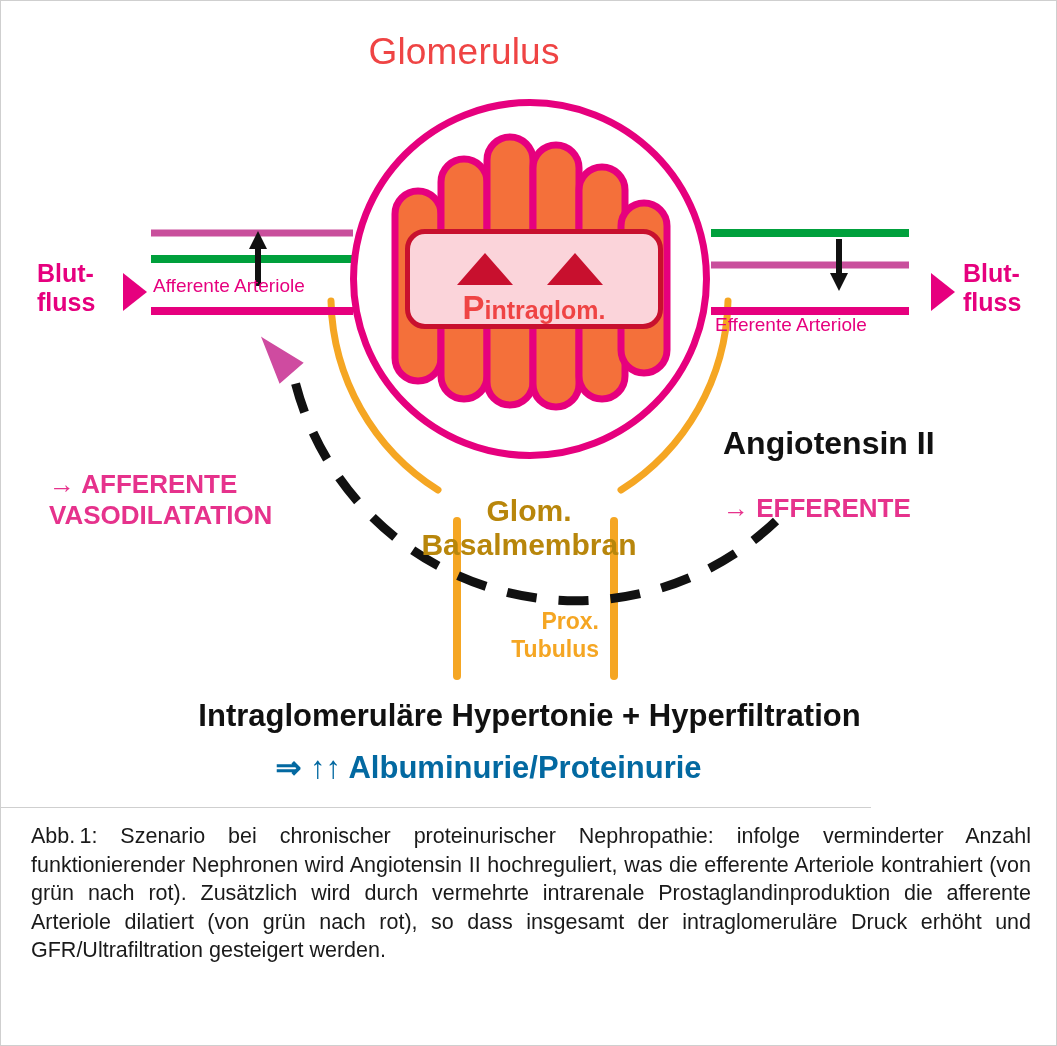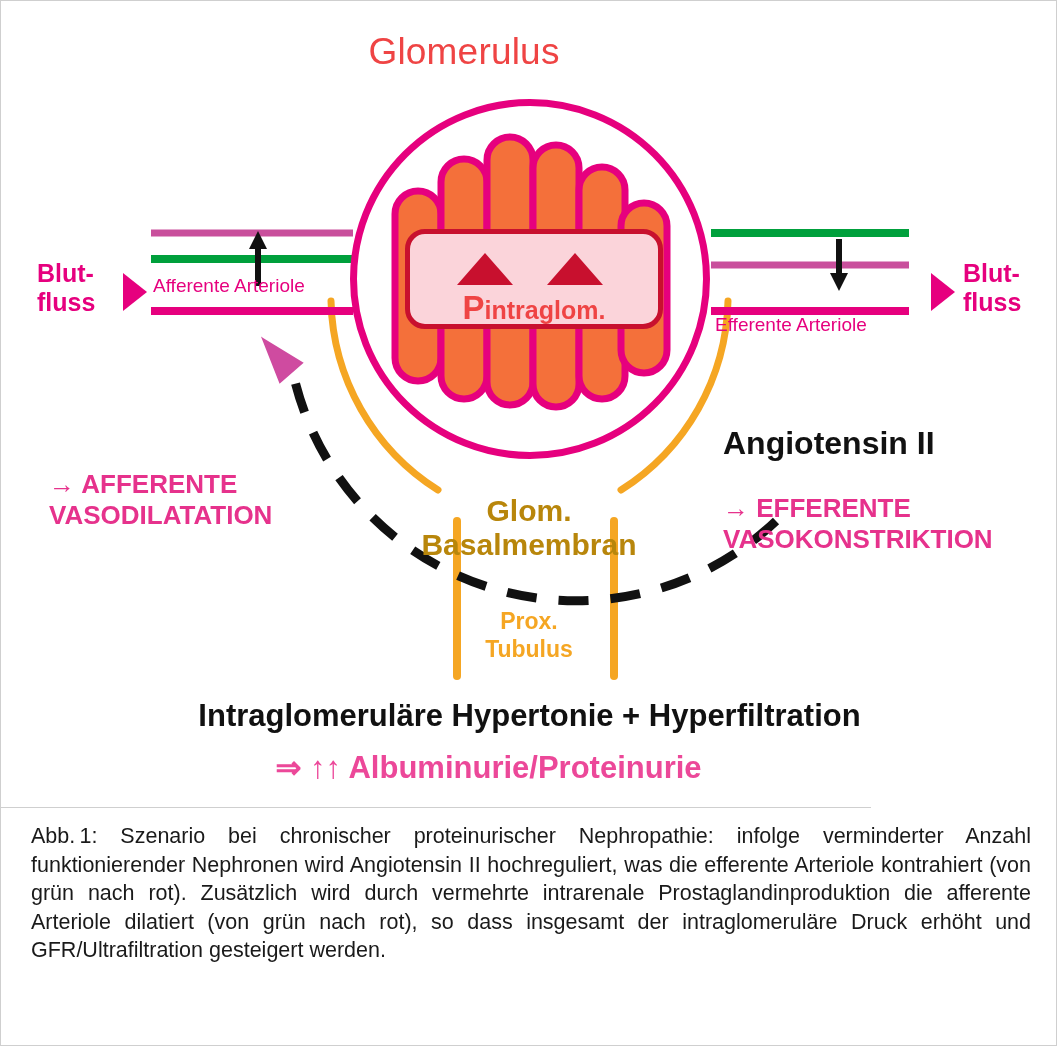--- a/index.html
+++ b/index.html
@@ -103,33 +103,33 @@
 
   
   #bm-label {
     left: 378px; top: 493px; width: 300px;
     text-align: center;
     font-size: 30px; font-weight: bold; color: #b8860b;
   }
   
   #tub-label {
     left: 458px; top: 607px; width: 140px;
-    text-align: center;
+    text-align: right;
     font-size: 23px; font-weight: bold; color: #f5a623;
     line-height: 1.2;
   }
 
   
   #concl1 {
     left: 0; top: 697px; width: 1057px; text-align: center;
     font-size: 31px; font-weight: bold; color: #111111;
   }
   #concl2 {
     left: 0; top: 748px; width: 959px; text-align: center;
-    font-size: 31px; font-weight: bold; color: #ec4899; padding-left: 16px;
+    font-size: 31px; font-weight: bold; color: #0369a1; padding-left: 16px;
   }
 </style>
 </head>
 <body>
 
 <div id="page">
 
   <div id="figure">
 
     <svg class="abs" style="left:0;top:0;" width="1057" height="806" viewBox="0 0 1057 806">
@@ -201,21 +201,20 @@
     </div>
 
     <div class="abs side-sub" style="left:38px;top:468px;width:330px;margin-left:10px;">
       <div>→ AFFERENTE</div>
       <div>VASODILATATION</div>
     </div>
 
     <div class="abs side-head" style="left:722px;top:424px;">Angiotensin II</div>
     <div class="abs side-sub" style="left:722px;top:468px;width:320px;margin-top:24px;">
       <div>→ EFFERENTE</div>
-      <div>VASOKONSTRIKTION</div>
     </div>
 
     <div id="bm-label" class="abs">Glom. Basalmembran</div>
     <div id="tub-label" class="abs">
       <div>Prox.</div>
       <div>Tubulus</div>
     </div>
 
     <div id="concl1" class="abs">Intraglomeruläre Hypertonie + Hyperfiltration</div>
     <div id="concl2" class="abs">⇒ ↑↑ Albuminurie/Proteinurie</div>

